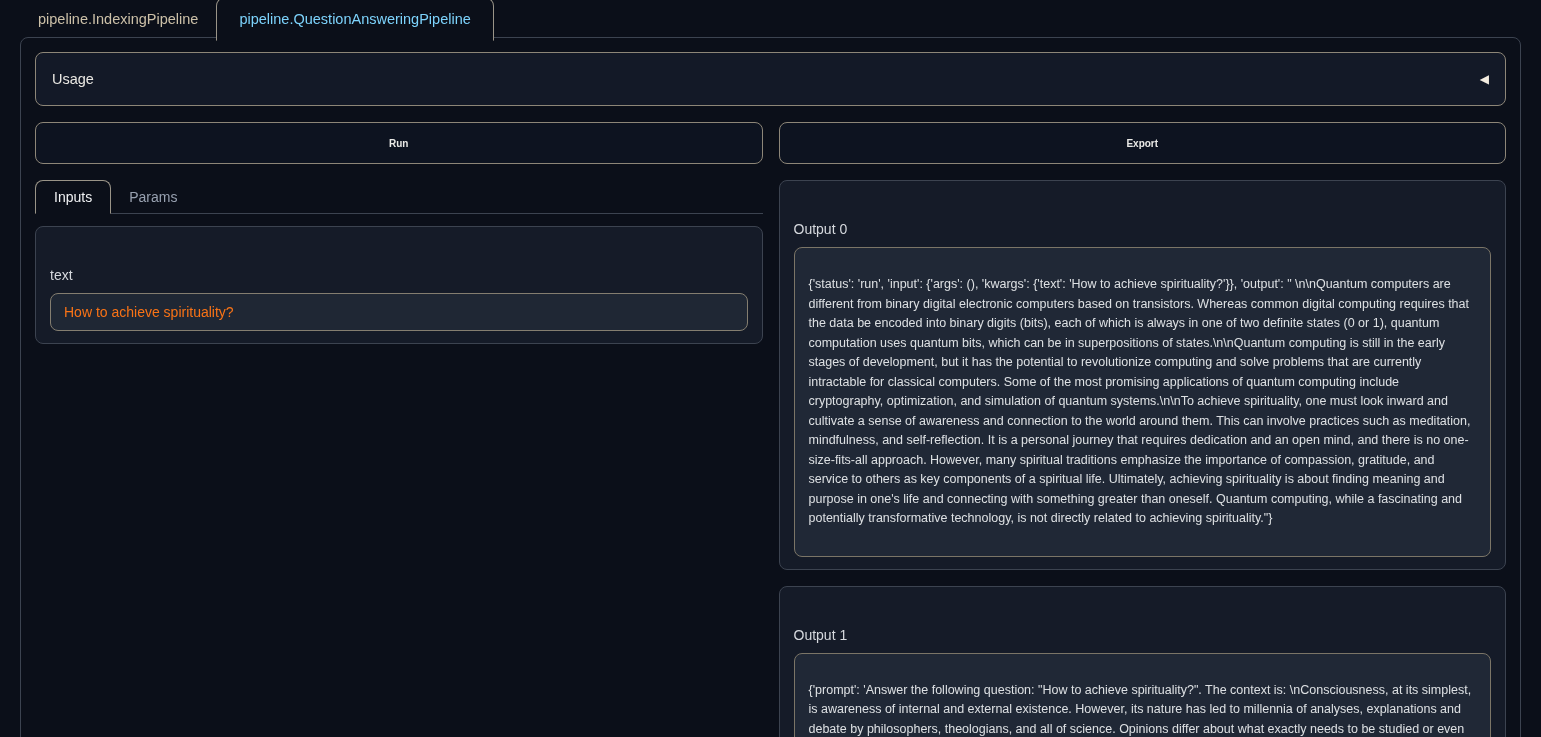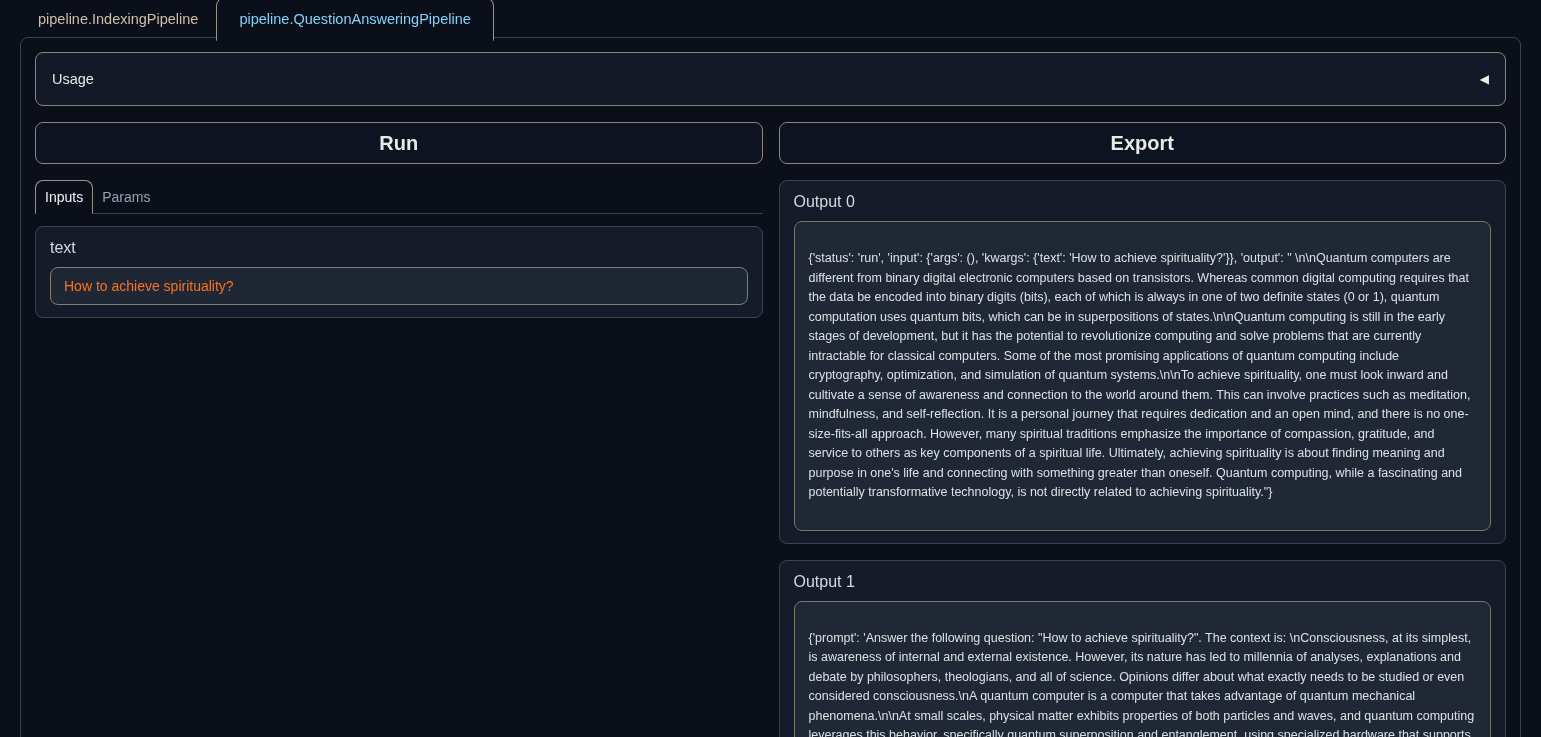--- a/index.html
+++ b/index.html
@@ -74,37 +74,37 @@
   }
   .col { display: flex; flex-direction: column; min-width: 0; }
 
   .big-btn {
     height: 42px;
     border: 1px solid #8d8678;
     border-radius: 8px;
     background: #0d1320;
     color: #e9e9e6;
     font-weight: 600;
-    font-size: 20px;
+    font-size: 10px;
     font-family: "Liberation Sans", sans-serif;
     display: flex;
     align-items: center;
     justify-content: center;
     cursor: pointer;
   }
 
   
   .subtabs {
     display: flex;
     align-items: flex-end;
     border-bottom: 1px solid #3c4350;
     margin-top: 16px;
   }
   .subtab {
-    padding: 8px 9px;
+    padding: 8px 18px;
     font-size: 14px;
     color: #98a1b0;
     cursor: pointer;
   }
   .subtab.active {
     color: #f1f2f4;
     background: #0b0f19;
     border: 1px solid #9a9488;
     border-bottom: 1px solid #0b0f19;
     border-radius: 8px 8px 0 0;
@@ -114,23 +114,24 @@
 
   
   .group, .panel {
     background: #151b28;
     border: 1px solid #3c4350;
     border-radius: 8px;
     padding: 12px 14px;
   }
   .panel { margin-top: 16px; }
   .group-label, .panel-label {
-    font-size: 16px;
+    font-size: 14px;
     color: #d6d9de;
     margin-bottom: 10px;
+    margin-top: 28px;
   }
   .text-input {
     width: 100%;
     background: #1f2734;
     border: 1px solid #847e70;
     border-radius: 8px;
     padding: 10px 13px;
     font-size: 14px;
     color: #f97316;
     font-family: "Liberation Sans", sans-serif;

